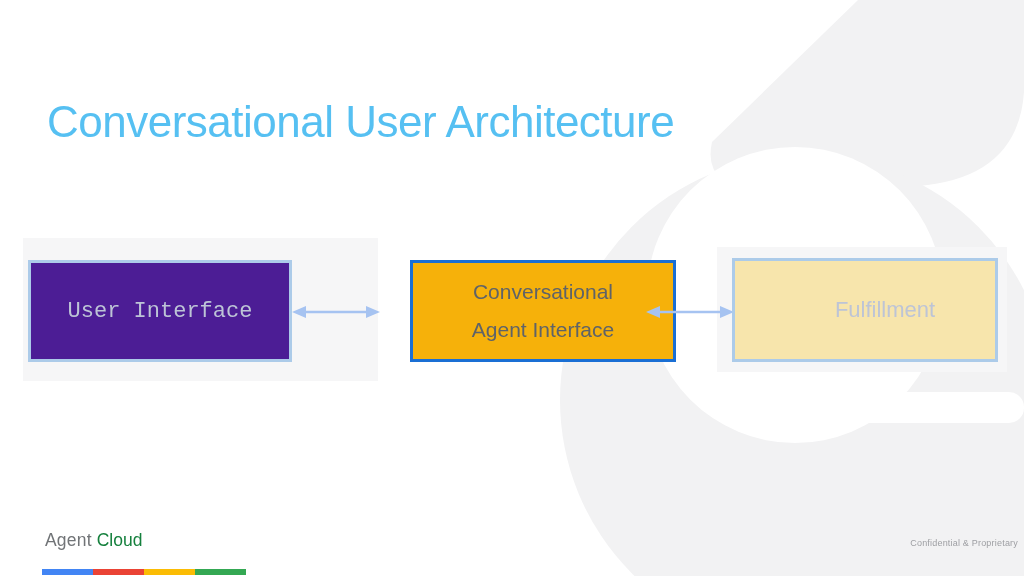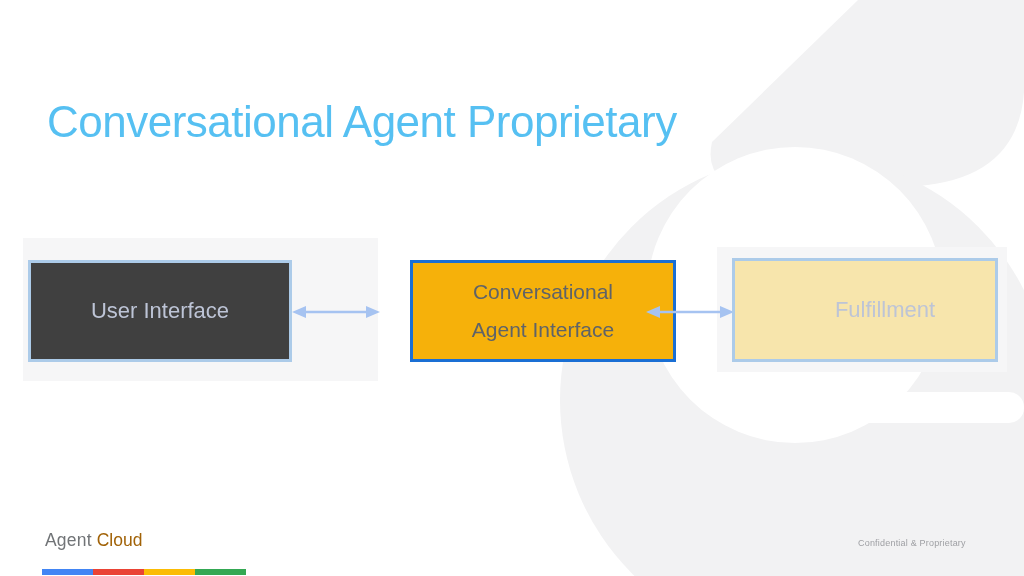--- a/index.html
+++ b/index.html
@@ -32,49 +32,49 @@
   
   .arrow{position:absolute;width:88px;height:16px;}
   .arrow svg{display:block;width:88px;height:16px;}
   .arrow-left{left:292px;top:304px;}
   .arrow-right{left:646px;top:304px;}
   
   .logo{
     position:absolute;left:45px;top:530px;font-size:17.5px;white-space:nowrap;
   }
   .logo .g{color:#717477;font-weight:500;letter-spacing:0.2px;}
-  .logo .c{color:#a16207;font-weight:400;margin-left:5px;}
+  .logo .c{color:#15803d;font-weight:400;margin-left:5px;}
   .brandbar{
     position:absolute;left:42px;top:569px;width:204px;height:6px;display:flex;
   }
   .brandbar i{flex:1 1 25%;display:block;}
   .confidential{
     position:absolute;left:858px;top:538px;width:160px;
-    font-size:9px;color:#9e9fa3;text-align:left;letter-spacing:0.2px;
+    font-size:9px;color:#9e9fa3;text-align:right;letter-spacing:0.2px;
   }
 </style>
 </head>
 <body>
 
 <div class="slide">
 
   <svg class="watermark" viewBox="0 0 1024 576" aria-hidden="true">
     <path d="M858,0 L1024,0 L1024,92 Q1018,178 918,186 L760,194 Q702,186 712,142 Z" fill="#f2f2f3"></path>
     <circle cx="805" cy="400" r="245" fill="#f2f2f3"></circle>
     <rect x="870" y="430" width="154" height="146" fill="#f2f2f3"></rect>
     <circle cx="795" cy="295" r="148" fill="#ffffff"></circle>
     <rect x="768" y="392" width="256" height="31" rx="15" fill="#ffffff"></rect>
   </svg>
 
-  <h1 class="title" style="color: rgb(86, 192, 242);">Conversational Agent Proprietary</h1>
+  <h1 class="title" style="color: rgb(86, 192, 242);">Conversational User Architecture</h1>
 
   <div class="panel panel-left"></div>
   <div class="panel panel-right"></div>
 
-  <div class="node node-ui" style="background-color: #404040; border-color: rgb(172, 203, 233); color: rgb(189, 196, 214);">
+  <div class="node node-ui" style="background-color: #4c1d95; border-color: rgb(172, 203, 233); color: rgb(189, 196, 214); font-family: Liberation Mono, monospace;">
     <span>User Interface</span>
   </div>
 
   <div class="arrow arrow-left" style="color: rgb(166, 195, 241);">
     <svg viewBox="0 0 88 16" aria-hidden="true">
       <line x1="11" y1="8" x2="77" y2="8" stroke="currentColor" stroke-width="2.5"></line>
       <polygon points="0,8 14,2 14,14" fill="currentColor"></polygon>
       <polygon points="88,8 74,2 74,14" fill="currentColor"></polygon>
     </svg>
   </div>

